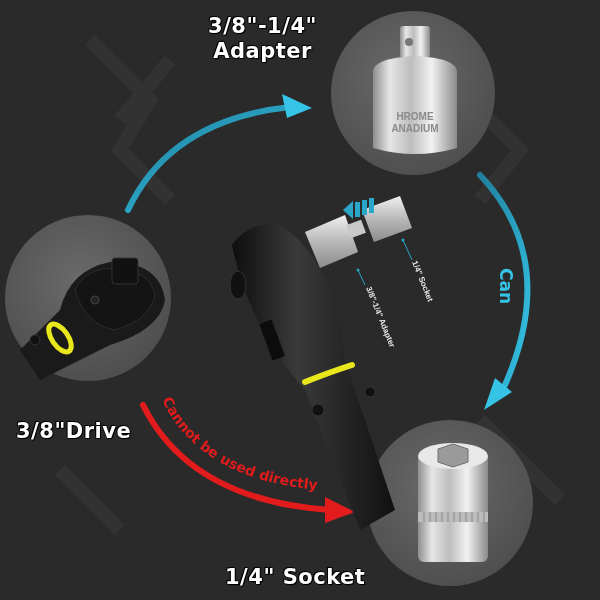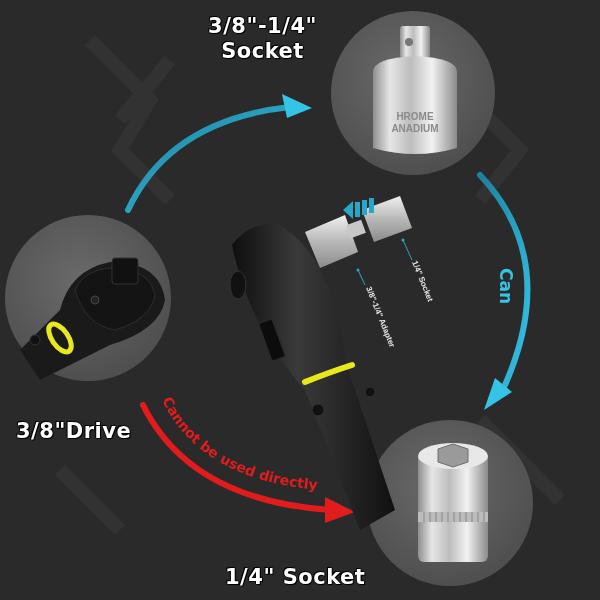--- a/index.html
+++ b/index.html
@@ -149,21 +149,21 @@
     <text x="0" y="0" transform="translate(500 268) rotate(90)" font-family="DejaVu Sans, sans-serif" font-size="17" font-weight="bold" fill="#35c3e6">Can</text>
 
     <path id="redTextPath" d="M 162 400 Q 200 480 320 490" fill="none"></path>
     <text font-family="DejaVu Sans, sans-serif" font-size="14" font-weight="bold" fill="#e21c1c">
       <textPath href="#redTextPath">Cannot be used directly</textPath>
     </text>
   </svg>
 
   <div class="title" style="left:205px; top:14px; width:115px;">
     <span>3/8"-1/4"</span>
-    <span>Socket</span>
+    <span>Adapter</span>
   </div>
   <div class="title" style="left:16px; top:419px; width:130px; text-align:left;">
     <span>3/8"Drive</span>
   </div>
   <div class="title" style="left:225px; top:565px; width:160px; text-align:left;">
     <span>1/4" Socket</span>
   </div>
 
 </div>
 

